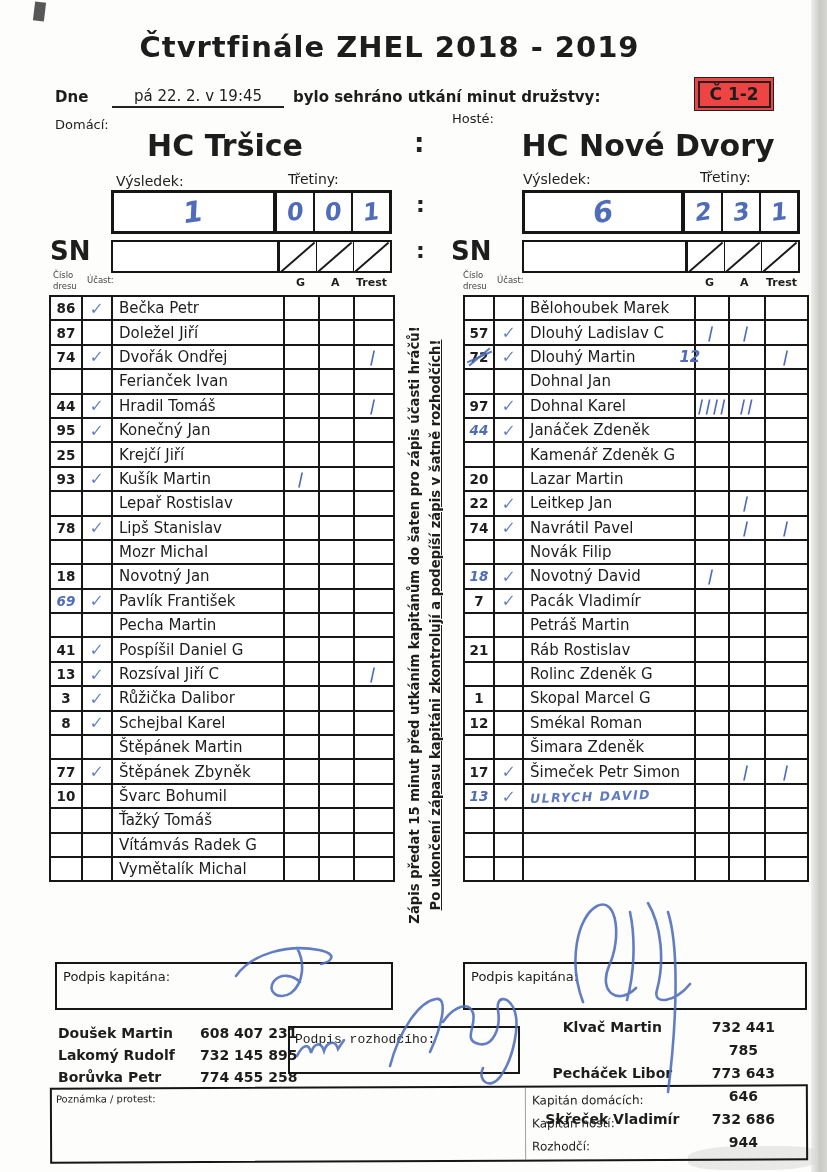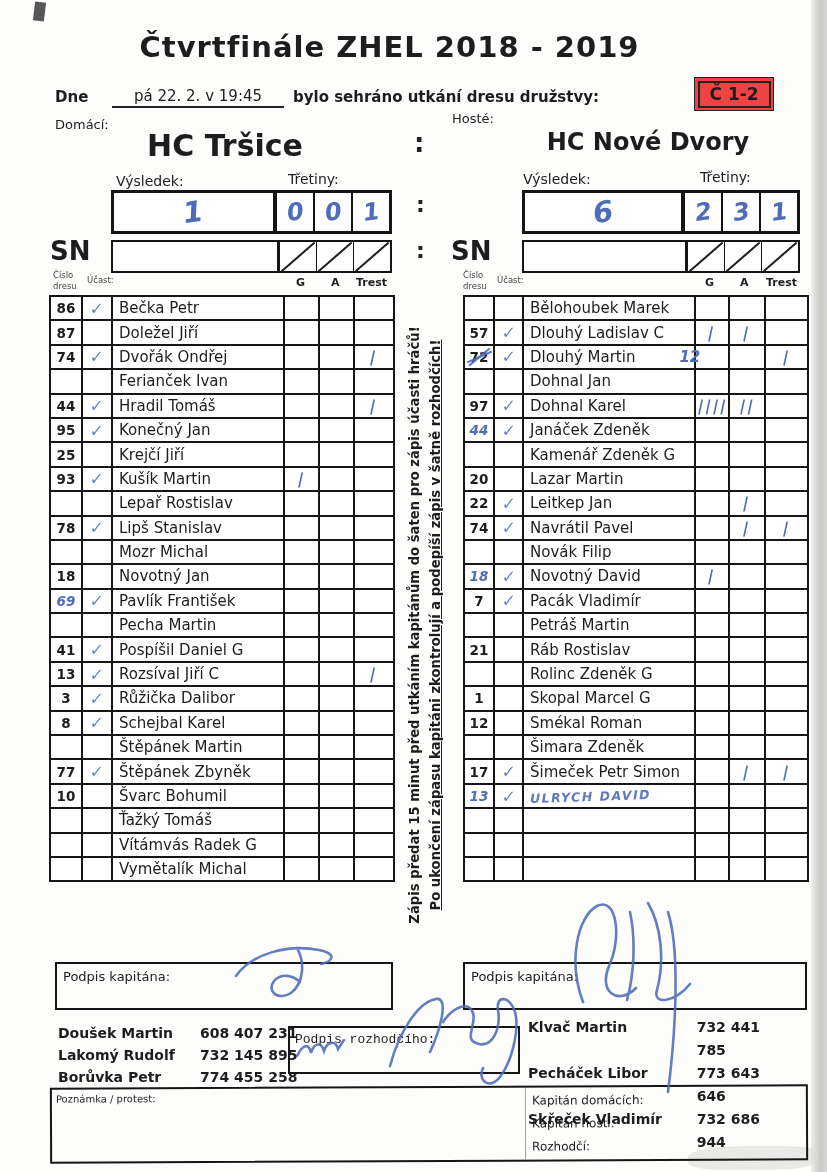--- a/index.html
+++ b/index.html
@@ -54,32 +54,32 @@
 <div id="page">
 
   <div class="abs" style="left:34px;top:2px;width:11px;height:19px;background:#3a3a3a;transform:rotate(7deg);opacity:.85;"></div>
   <div class="abs" style="left:811px;top:0;width:16px;height:1172px;background:linear-gradient(to right,#efefed,#c9c9c6 55%,#d6d6d3);"></div>
   <div class="abs" style="left:688px;top:1146px;width:130px;height:24px;background:#d9d9d6;opacity:.55;border-radius:45% 25% 40% 30%;"></div>
 
   <div class="abs b ctr" style="left:0;top:30px;width:707px;font-size:29px;letter-spacing:1px;padding-left:36px;">Čtvrtfinále ZHEL 2018 - 2019</div>
 
   <div class="abs b" style="left:55px;top:88px;font-size:15px;">Dne</div>
   <div class="abs ctr" style="left:112px;top:87px;width:172px;font-size:15px;border-bottom:2px solid #222;padding-bottom:1px;">pá 22. 2. v 19:45</div>
-  <div class="abs b" style="left:293px;top:88px;font-size:15px;">bylo sehráno utkání dresu družstvy:</div>
+  <div class="abs b" style="left:293px;top:88px;font-size:15px;">bylo sehráno utkání minut družstvy:</div>
 
   <div class="abs codebox" style="left:694px;top:77px;">
     <div class="codebox-inner ctr">Č 1-2</div>
   </div>
 
   <div class="abs" style="left:55px;top:117px;font-size:13px;">Domácí:</div>
   <div class="abs" style="left:452px;top:111px;font-size:13px;">Hosté:</div>
 
   <div class="abs b ctr" style="left:90px;top:128px;width:270px;font-size:30px;">HC Tršice</div>
   <div class="abs colon" style="left:414px;top:128px;font-size:26px;">:</div>
-  <div class="abs b ctr" style="left:488px;top:128px;width:320px;font-size:24px;">HC Nové Dvory</div>
+  <div class="abs b ctr" style="left:488px;top:128px;width:320px;font-size:30px;">HC Nové Dvory</div>
 
   <div class="abs" style="left:116px;top:173px;font-size:14px;">Výsledek:</div>
   <div class="abs" style="left:288px;top:171px;font-size:14px;">Třetiny:</div>
   <div class="abs scorebox" style="left:111px;top:190px;width:281px;height:44px;">
     <div class="res">
         <span class="sd big">1</span>
       </div>
     <div class="third">
         <span class="sd">0</span>
       </div>
@@ -584,21 +584,21 @@
     <div class="contact-row">
       <span style="width:142px;">Borůvka Petr</span>
       <span>774 455 258</span>
     </div>
   </div>
 
   <div class="abs linebox" style="left:288px;top:1026px;width:232px;height:48px;font-family:Liberation Mono, monospace;">
     <span style="font-size:13px;position:absolute;left:5px;top:4px;">Podpis rozhodčího:</span>
   </div>
 
-  <div class="abs" style="left:528px;top:1016px;width:262px;">
+  <div class="abs" style="left:528px;top:1016px;width:262px;text-align:center;">
     <div class="contact-row" style="line-height:23px;">
       <span style="width:176px;">Klvač Martin</span>
       <span>732 441 785</span>
     </div>
     <div class="contact-row" style="line-height:23px;">
       <span style="width:176px;">Pecháček Libor</span>
       <span>773 643 646</span>
     </div>
     <div class="contact-row" style="line-height:23px;">
       <span style="width:176px;">Skřeček Vladimír</span>

